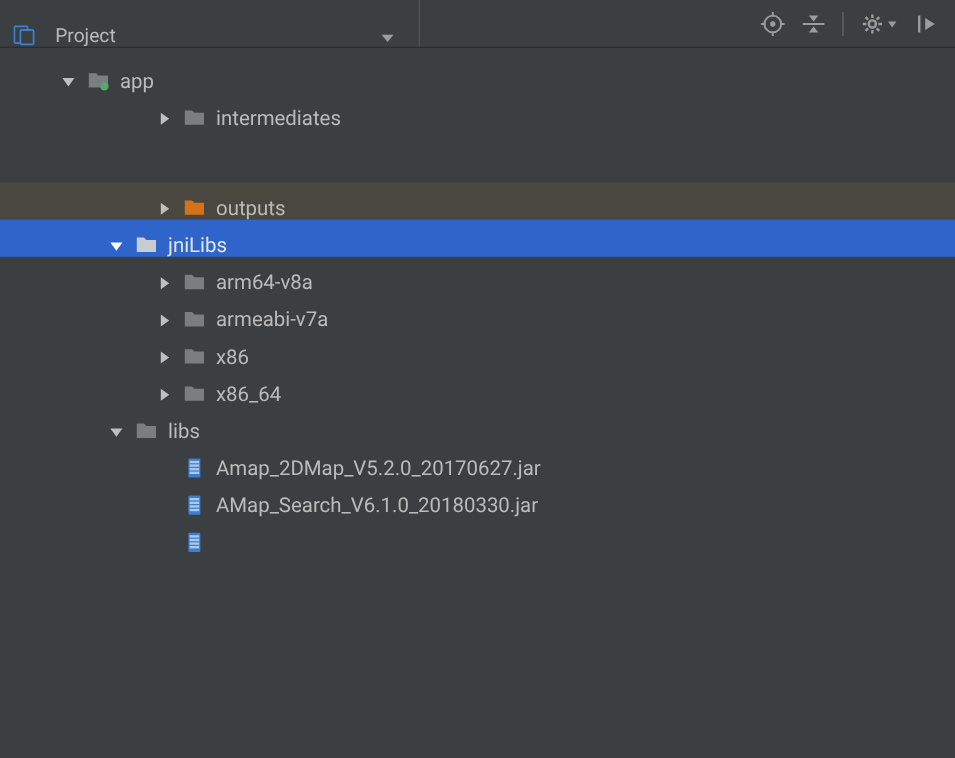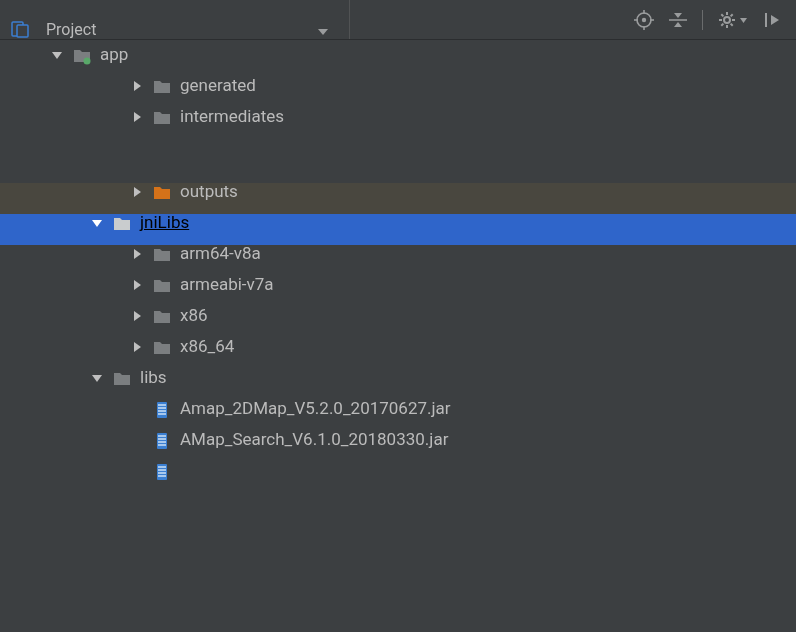--- a/index.html
+++ b/index.html
@@ -49,21 +49,21 @@
   .divider-v {
     width: 1px;
     height: 20px;
     background: #6a6c6d;
   }
   .tree {
     padding-top: 6px;
   }
   .row {
     display: flex;
-    align-items: flex-start;
+    align-items: flex-end;
     height: 31px;
     white-space: nowrap;
   }
   .row.highlight {
     background: #49473f;
     margin-top: 44px;
   }
   .row.selected {
     background: #2f65ca;
     color: #ffffff;
@@ -88,21 +88,21 @@
     justify-content: center;
     width: 20px;
     height: 20px;
     margin-right: 8px;
     flex-shrink: 0;
   }
   .label {
     font-size: 17px;
     line-height: 1;
   }
-  .row.selected .label { color: #000000; text-decoration: underline; }
+  .row.selected .label { color: #e5e5e5; }
   .folder-gray { fill: #7b7e80; }
   .folder-orange { fill: #d57219; }
   svg { display: block; }
 </style>
 </head>
 <body>
 
 <svg width="0" height="0" style="position:absolute">
   <defs>
     <g id="tri-down">
@@ -218,34 +218,20 @@
       </span>
     <span class="node-icon">
         <svg width="18" height="18">
           <use href="#module-icon"></use>
         </svg>
       </span>
     <span class="label">app</span>
   </div>
 
 
-  <div class="row">
-    <span class="indent" style="width:128px"></span>
-    <span class="expander">
-        <svg width="16" height="16">
-          <use href="#tri-right"></use>
-        </svg>
-      </span>
-    <span class="node-icon">
-        <svg width="18" height="18" class="folder-gray">
-          <use href="#folder"></use>
-        </svg>
-      </span>
-    <span class="label">generated</span>
-  </div>
 
   <div class="row">
     <span class="indent" style="width:128px"></span>
     <span class="expander">
         <svg width="16" height="16">
           <use href="#tri-right"></use>
         </svg>
       </span>
     <span class="node-icon">
         <svg width="18" height="18" class="folder-gray">

